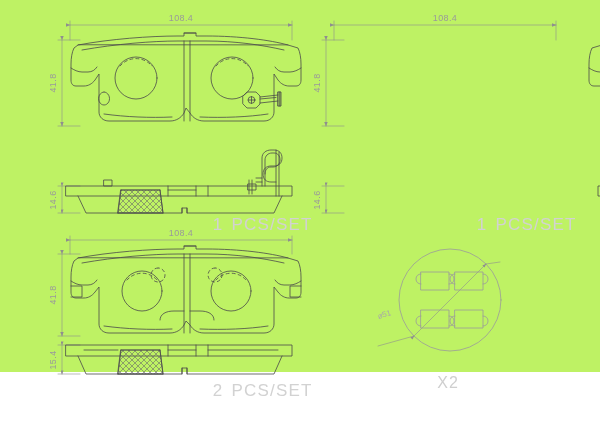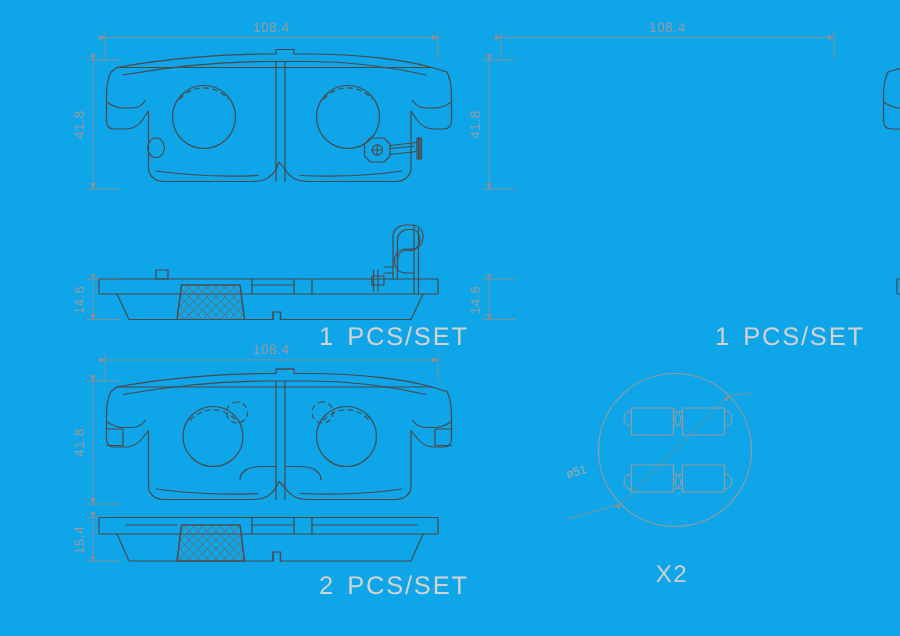--- a/index.html
+++ b/index.html
@@ -1,17 +1,17 @@
 <!DOCTYPE html>
 <html><head>
 <meta charset="utf-8">
 <style>
   html,body{margin:0;padding:0;background:#ffffff;}
   body{width:600px;height:424px;overflow:hidden;font-family:"Liberation Sans",sans-serif;}
-  #sheet{position:relative;width:600px;height:424px;background:#0ea5e9;}
+  #sheet{position:relative;width:600px;height:372px;background:#bef264;}
   svg{display:block;}
   .dimtxt{font-family:"Liberation Sans",sans-serif;font-size:9px;fill:#9a9a9a;letter-spacing:.4px;}
   .qtytxt{font-family:"Liberation Sans",sans-serif;font-size:17px;fill:#d2d2d2;letter-spacing:1.2px;}
   .x2txt{font-family:"Liberation Sans",sans-serif;font-size:16px;fill:#cfcfcf;letter-spacing:1px;}
   .diatxt{font-family:"Liberation Sans",sans-serif;font-size:8px;fill:#a8a8a8;}
 </style>
 </head>
 <body>
 
 <div id="sheet">

